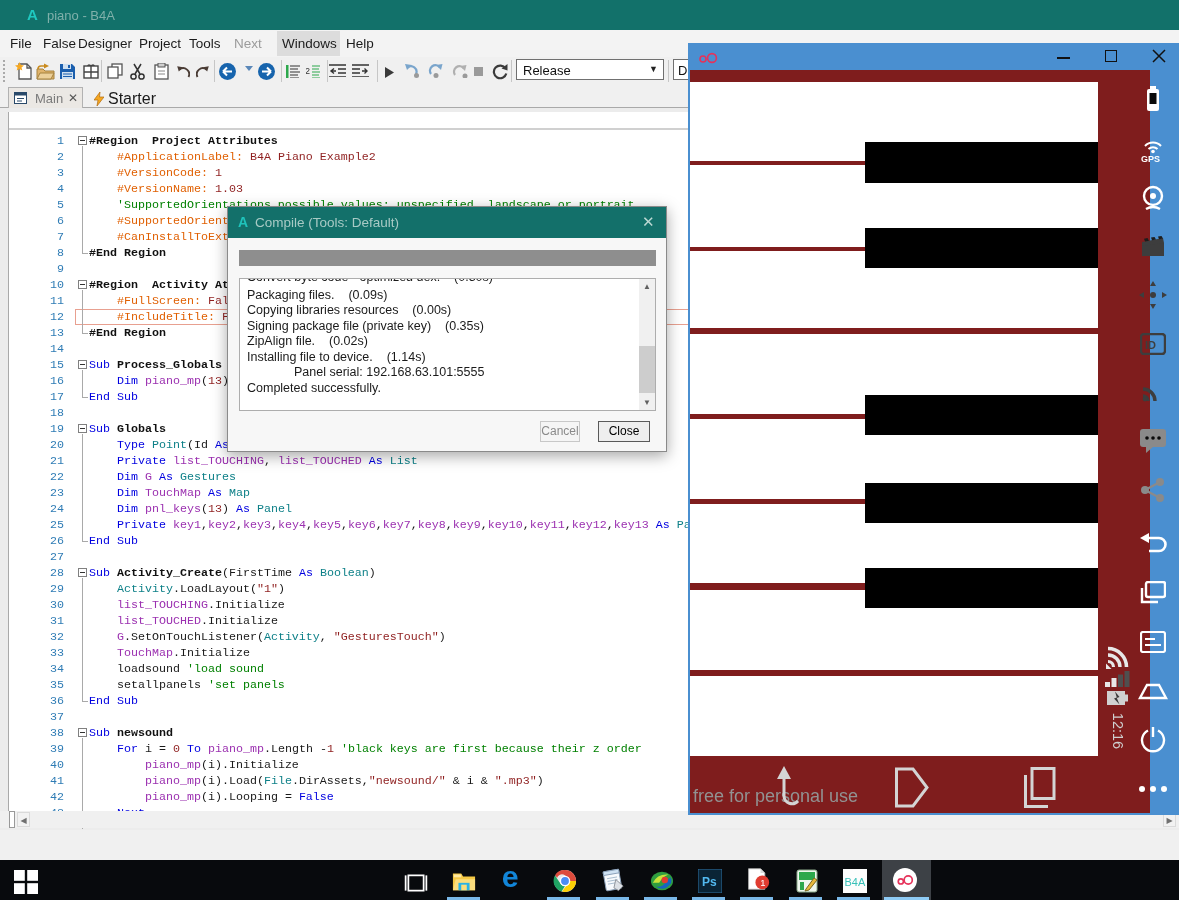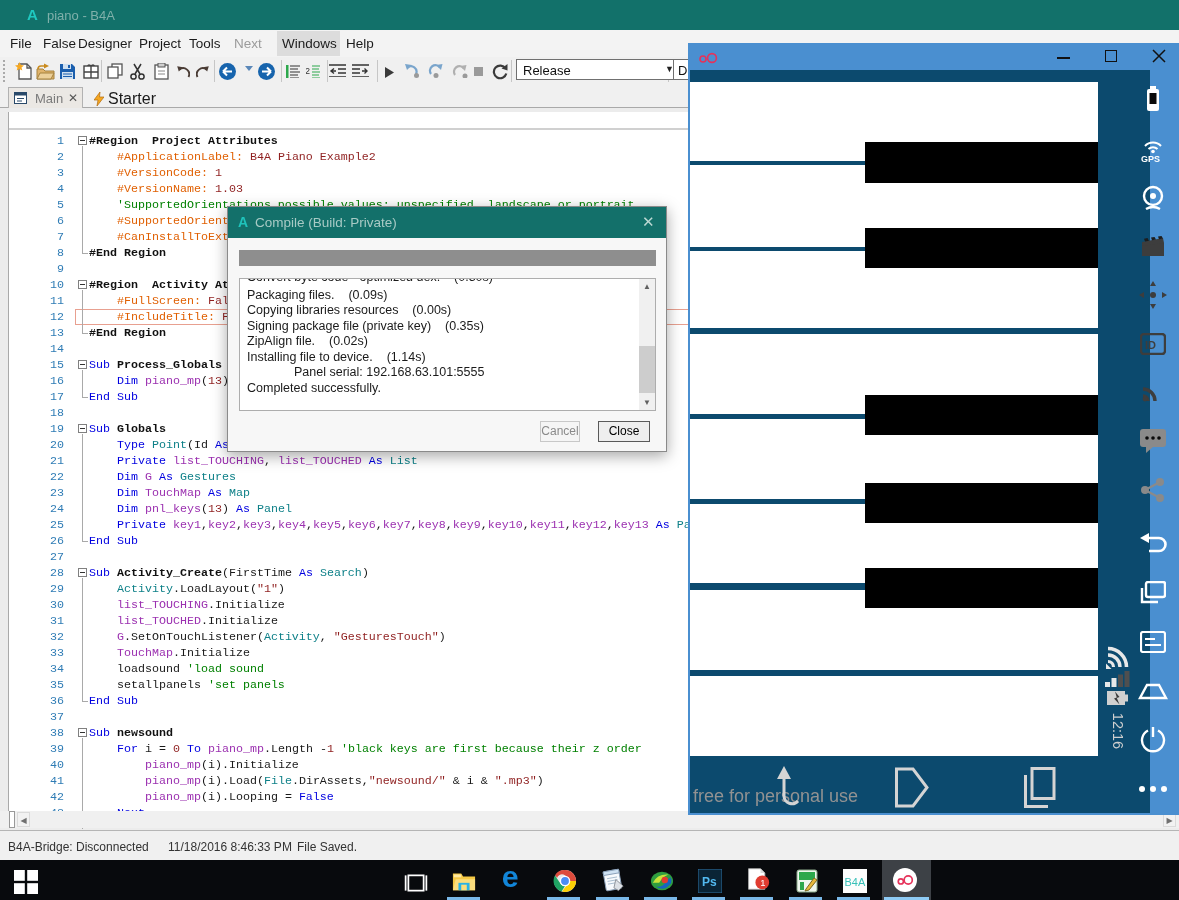--- a/index.html
+++ b/index.html
@@ -69,21 +69,21 @@
 #dlglog .ln { position:absolute; left:7px; white-space:pre; }
 #dlgsb { position:absolute; left:399px; top:0px; width:16px; height:131px; background:#f0f0f0; }
 #dlgsb .a { position:absolute; left:0; width:16px; height:15px; background:#f0f0f0; color:#606060; font-size:8px; text-align:center; line-height:15px; }
 #dlgsb .thumb { position:absolute; left:0; top:67px; width:16px; height:47px; background:#cdcdcd; }
 .dlgbtn { position:absolute; top:214px; height:21px; font-size:12px; text-align:center; }
 
 
 #geny { left:688px; top:43px; width:491px; height:772px; background:#4a8fd0; }
 #gtitle { position:absolute; left:2px; top:2px; width:489px; height:25px; background:#fff; }
 #gtitle .txt { position:absolute; left:33px; top:6px; font-size:12px; color:#111; }
-#gscreen { position:absolute; left:2px; top:27px; width:460px; height:743px; background:#0c4a6e; }
+#gscreen { position:absolute; left:2px; top:27px; width:460px; height:743px; background:#7f1d1d; }
 .wkey { position:absolute; left:0px; width:408px; background:#fff; }
 .bkey { position:absolute; left:175px; width:233px; background:#000; }
 #gwater { position:absolute; left:3px; top:716px; color:#929292; font-size:18px; }
 #gclock { position:absolute; left:408px; top:666px; width:44px; height:44px; color:#cfcfcf; font-size:14.5px; line-height:44px; text-align:center; transform:rotate(90deg); }
 </style>
 </head>
 <body>
 <div id="stage">
 
   <div id="titlebar" class="abs">
@@ -203,21 +203,21 @@
         <path d="M15.5 0 L15.5 6.5 L9.5 4.5 Z" fill="#3a3a3a"></path>
       </svg>
     <div class="tsep" style="left:101px"></div>
     <div class="tsep" style="left:214px"></div>
     <div class="tsep" style="left:281px"></div>
     <div class="tsep" style="left:327px"></div>
     <div class="tsep" style="left:377px"></div>
     <div class="tsep" style="left:511px"></div>
     <div class="tsep" style="left:668px"></div>
 
-    <div class="abs" style="left:516px;top:2px;width:164px;height:21px;background:#fff;border:1px solid #707070;">
+    <div class="abs" style="left:516px;top:2px;width:148px;height:21px;background:#fff;border:1px solid #707070;">
       <span style="position:absolute;left:6px;top:3px;font-size:13px;color:#111">Release</span>
       <span style="position:absolute;right:5px;top:4px;font-size:9px;color:#222">▼</span>
     </div>
     <div class="abs" style="left:673px;top:2px;width:17px;height:21px;background:#fff;border:1px solid #707070;">
       <span style="position:absolute;left:4px;top:3px;font-size:13px;color:#111">D</span>
     </div>
   </div>
 
   <div id="tabbar" class="abs">
     <div id="tabmain">
@@ -332,21 +332,21 @@
 
 <span class="k">Sub</span> <span class="b">Globals</span>
     <span class="k">Type</span> <span class="t">Point</span>(Id <span class="k">As</span> <span class="t">Int</span>, x <span class="k">As</span> <span class="t">Float</span>, y <span class="k">As</span> <span class="t">Float</span>)
     <span class="k">Private</span> <span class="v">list_TOUCHING</span>, <span class="v">list_TOUCHED</span> <span class="k">As</span> <span class="t">List</span>
     <span class="k">Dim</span> <span class="v">G</span> <span class="k">As</span> <span class="t">Gestures</span>
     <span class="k">Dim</span> <span class="v">TouchMap</span> <span class="k">As</span> <span class="t">Map</span>
     <span class="k">Dim</span> <span class="v">pnl_keys</span>(<span class="s">13</span>) <span class="k">As</span> <span class="t">Panel</span>
     <span class="k">Private</span> <span class="v">key1</span>,<span class="v">key2</span>,<span class="v">key3</span>,<span class="v">key4</span>,<span class="v">key5</span>,<span class="v">key6</span>,<span class="v">key7</span>,<span class="v">key8</span>,<span class="v">key9</span>,<span class="v">key10</span>,<span class="v">key11</span>,<span class="v">key12</span>,<span class="v">key13</span> <span class="k">As</span> <span class="t">Panel</span>
 <span class="k">End Sub</span>
 
-<span class="k">Sub</span> <span class="b">Activity_Create</span>(FirstTime <span class="k">As</span> <span class="t">Search</span>)
+<span class="k">Sub</span> <span class="b">Activity_Create</span>(FirstTime <span class="k">As</span> <span class="t">Boolean</span>)
     <span class="t">Activity</span>.LoadLayout(<span class="s">"1"</span>)
     <span class="v">list_TOUCHING</span>.Initialize
     <span class="v">list_TOUCHED</span>.Initialize
     <span class="v">G</span>.SetOnTouchListener(<span class="t">Activity</span>, <span class="s">"GesturesTouch"</span>)
     <span class="v">TouchMap</span>.Initialize
     loadsound <span class="c">'load sound</span>
     setallpanels <span class="c">'set panels</span>
 <span class="k">End Sub</span>
 
 <span class="k">Sub</span> <span class="b">newsound</span>
@@ -356,25 +356,20 @@
         <span class="v">piano_mp</span>(i).Looping = <span class="k">False</span>
     <span class="k">Next</span></pre>
     </div>
     <div id="hscroll">
       <div class="wbox"></div>
       <div class="sbtn" style="left:17px">◀</div>
       <div class="sbtn" style="left:1163px">▶</div>
     </div>
   </div>
 
-  <div id="statusbar" class="abs">
-    <span style="left:8px">B4A-Bridge: Disconnected</span>
-    <span style="left:168px">11/18/2016 8:46:33 PM</span>
-    <span style="left:297px">File Saved.</span>
-  </div>
 
   <div id="taskbar" class="abs">
     <svg class="tbicon" style="left:14px;top:10px" width="20" height="20" viewBox="0 0 20 20">
         <rect x="0" y="0" width="9" height="9" fill="#fff"></rect>
         <rect x="11" y="0" width="9" height="9" fill="#fff"></rect>
         <rect x="0" y="11" width="9" height="9" fill="#fff"></rect>
         <rect x="11" y="11" width="9" height="9" fill="#fff"></rect>
       </svg>
     <svg class="tbicon" style="left:404px;top:11px" width="22" height="18" viewBox="0 0 22 18">
         <rect x="4" y="2" width="14" height="14" fill="none" stroke="#fff" stroke-width="1.6"></rect>
@@ -445,21 +440,21 @@
     <div class="uline" style="left:692px;width:33px;background:#79b8e8"></div>
     <div class="uline" style="left:740px;width:33px;background:#79b8e8"></div>
     <div class="uline" style="left:789px;width:33px;background:#79b8e8"></div>
     <div class="uline" style="left:837px;width:33px;background:#79b8e8"></div>
     <div class="uline" style="left:884px;width:45px;background:#8ecbf5"></div>
   </div>
 
   <div id="dialog" class="abs">
     <div id="dlgtitle">
       <span class="logo">A</span>
-      <span class="txt">Compile (Build: Private)</span>
+      <span class="txt">Compile (Tools: Default)</span>
       <span class="x">✕</span>
     </div>
     <div id="dlgprog"></div>
     <div id="dlglog">
       <div class="ln" style="top:-9px">Convert byte code - optimized dex.&nbsp;&nbsp;&nbsp;&nbsp;(0.30s)</div>
       <div class="ln" style="top:9px">Packaging files.&nbsp;&nbsp;&nbsp;&nbsp;(0.09s)</div>
       <div class="ln" style="top:24px">Copying libraries resources&nbsp;&nbsp;&nbsp;&nbsp;(0.00s)</div>
       <div class="ln" style="top:40px">Signing package file (private key)&nbsp;&nbsp;&nbsp;&nbsp;(0.35s)</div>
       <div class="ln" style="top:55px">ZipAlign file.&nbsp;&nbsp;&nbsp;&nbsp;(0.02s)</div>
       <div class="ln" style="top:71px">Installing file to device.&nbsp;&nbsp;&nbsp;&nbsp;(1.14s)</div>

